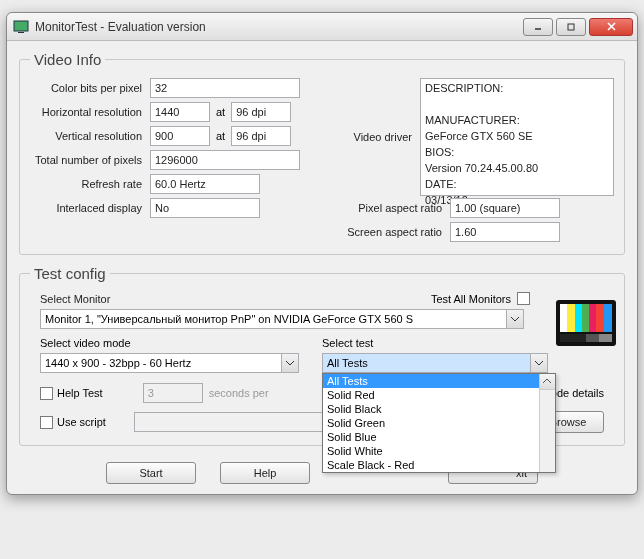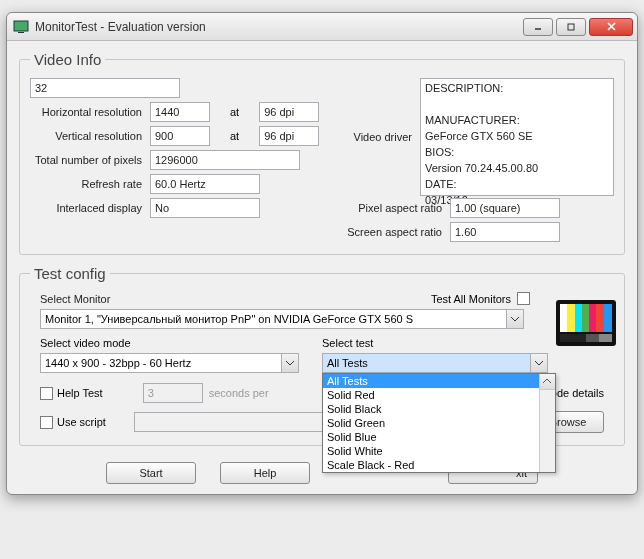--- a/index.html
+++ b/index.html
@@ -15,21 +15,21 @@
 fieldset { border: 1px solid #c8c8c8; border-radius: 3px; padding: 10px 10px 8px; margin-bottom: 10px; position: relative; }
 legend { font-size: 15px; color: #444; padding: 0 4px; }
 .row { display: flex; align-items: center; margin-bottom: 4px; }
 .lbl { text-align: right; padding-right: 8px; color: #222; }
 .fld { height: 20px; border: 1px solid #abadb3; background: #fff; padding: 1px 4px; font-size: 11px; line-height: 16px; color: #222; }
 .w60{width:60px}.w110{width:110px}.w150{width:150px}.w120{width:120px}
 .videoinfo { display: flex; }
 .vleft { width: 300px; }
 .vright { flex: 1; padding-left: 10px; }
 .multi { height: 118px; white-space: pre-line; }
-.atlbl{ margin: 0 20px; }
+.atlbl{ margin: 0 6px; }
 .legend2{ margin-top: -2px; }
 .select { height: 20px; border: 1px solid #abadb3; background: #fff; display: flex; align-items: center; padding-left: 4px; position: relative; cursor: default; }
 .select .arrow { position: absolute; right: 0; top: 0; bottom: 0; width: 17px; border-left: 1px solid #abadb3; background: linear-gradient(#f2f2f2,#dcdcdc); display: flex; align-items: center; justify-content: center; }
 .checkbox { width: 13px; height: 13px; border: 1px solid #7a7a7a; background: #fff; margin-right: 4px; flex-shrink: 0; }
 .btn-std { height: 22px; border: 1px solid #8a8a8a; background: linear-gradient(#fdfdfd,#e2e2e2); border-radius: 3px; padding: 0 8px; font-size: 11px; color: #222; cursor: default; min-width: 72px; }
 .dropdown { position: absolute; border: 1px solid #767676; background: #fff; z-index: 50; box-shadow: 2px 2px 4px rgba(0,0,0,.2); }
 .dropdown .opt { padding: 1px 4px; font-size: 11px; cursor: default; }
 .dropdown .opt.sel { background: #3399ff; color: #fff; }
 .dropdown .sb { position: absolute; right: 0; top: 0; bottom: 0; width: 16px; background: #f0f0f0; border-left: 1px solid #ccc; }
 .dropdown .sb .sbtn { height: 16px; background: linear-gradient(#f5f5f5,#ddd); border-bottom: 1px solid #ccc; display:flex;align-items:center;justify-content:center; }
@@ -68,20 +68,21 @@
         </div>
     </div>
   </div>
 
   <div class="client">
     <fieldset>
       <legend>Video Info</legend>
       <div class="videoinfo">
         <div class="vleft">
           <div class="row">
+              <div class="lbl w120">Color bits per pixel</div>
               <div class="fld w150">32</div>
             </div>
           <div class="row">
               <div class="lbl w120">Horizontal resolution</div>
               <div class="fld w60">1440</div>
               <span class="atlbl">at</span>
               <div class="fld w60">96 dpi</div>
             </div>
           <div class="row">
               <div class="lbl w120">Vertical resolution</div>

